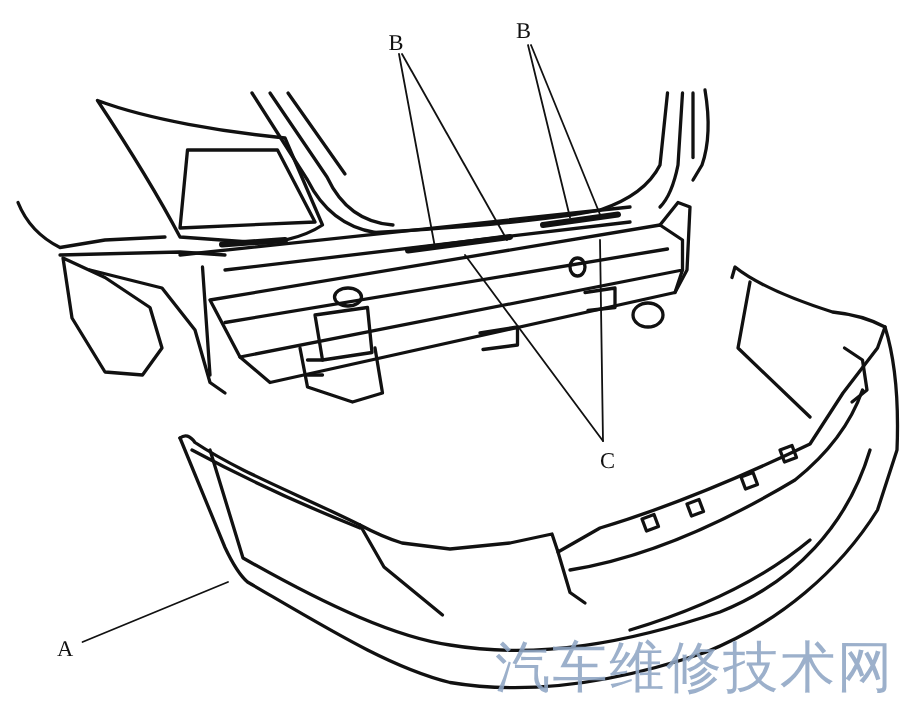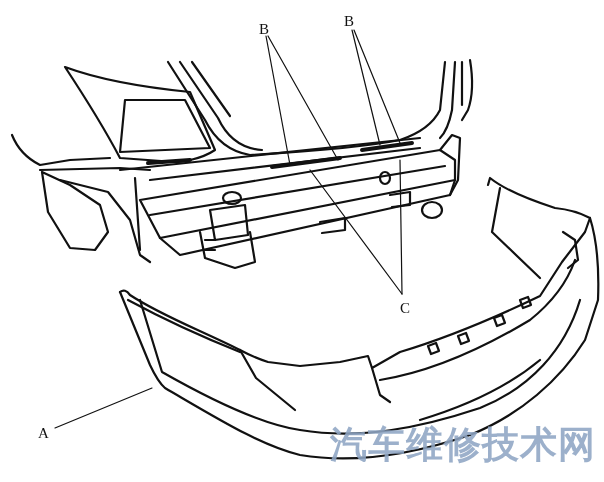--- a/index.html
+++ b/index.html
@@ -1,19 +1,19 @@
 <!DOCTYPE html>
 <html><head>
   <meta charset="utf-8">
   <style>
     html, body { margin: 0; padding: 0; background: #ffffff; }
     .canvas { position: relative; width: 604px; height: 482px; overflow: hidden; background: #fff; }
     svg.art { position: absolute; left: 0; top: 0; }
     .lbl { position: absolute; font-family: "Liberation Serif", serif; font-size: 15px; color: #111; line-height: 1; }
-    .wm-cn { position: absolute; left: 330px; top: 420px; font-family: "DejaVu Sans", sans-serif; font-weight: bold; font-size: 37px; letter-spacing: 1px; color: #8fa6c4; opacity: 0.88; white-space: nowrap; }
+    .wm-cn { position: absolute; left: 330px; top: 420px; font-family: "DejaVu Sans", sans-serif; font-weight: normal; font-size: 37px; letter-spacing: 1px; color: #8fa6c4; opacity: 0.88; white-space: nowrap; }
     .wm-url { position: absolute; left: 358px; top: 456px; font-family: "Liberation Sans", sans-serif; font-size: 21px; letter-spacing: 1px; color: #f3c9a2; white-space: nowrap; }
   </style>
 </head>
 <body>
 
 <div class="canvas">
 
   <svg class="art" width="604" height="482" viewBox="0 0 604 482" fill="none" stroke="#111" stroke-width="2.2" stroke-linecap="round" stroke-linejoin="round">
 
     <g>

